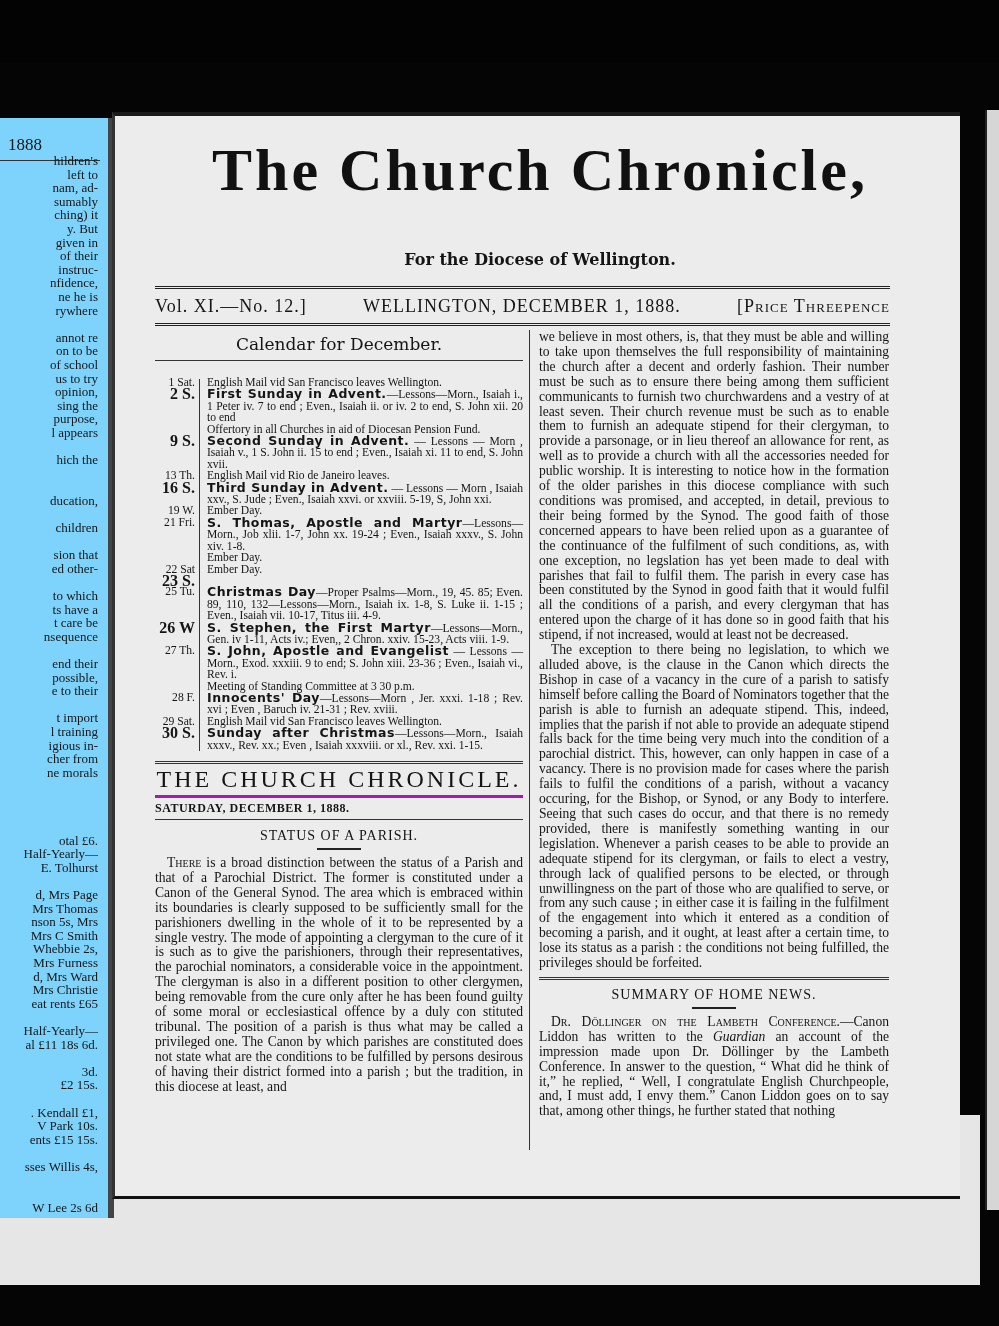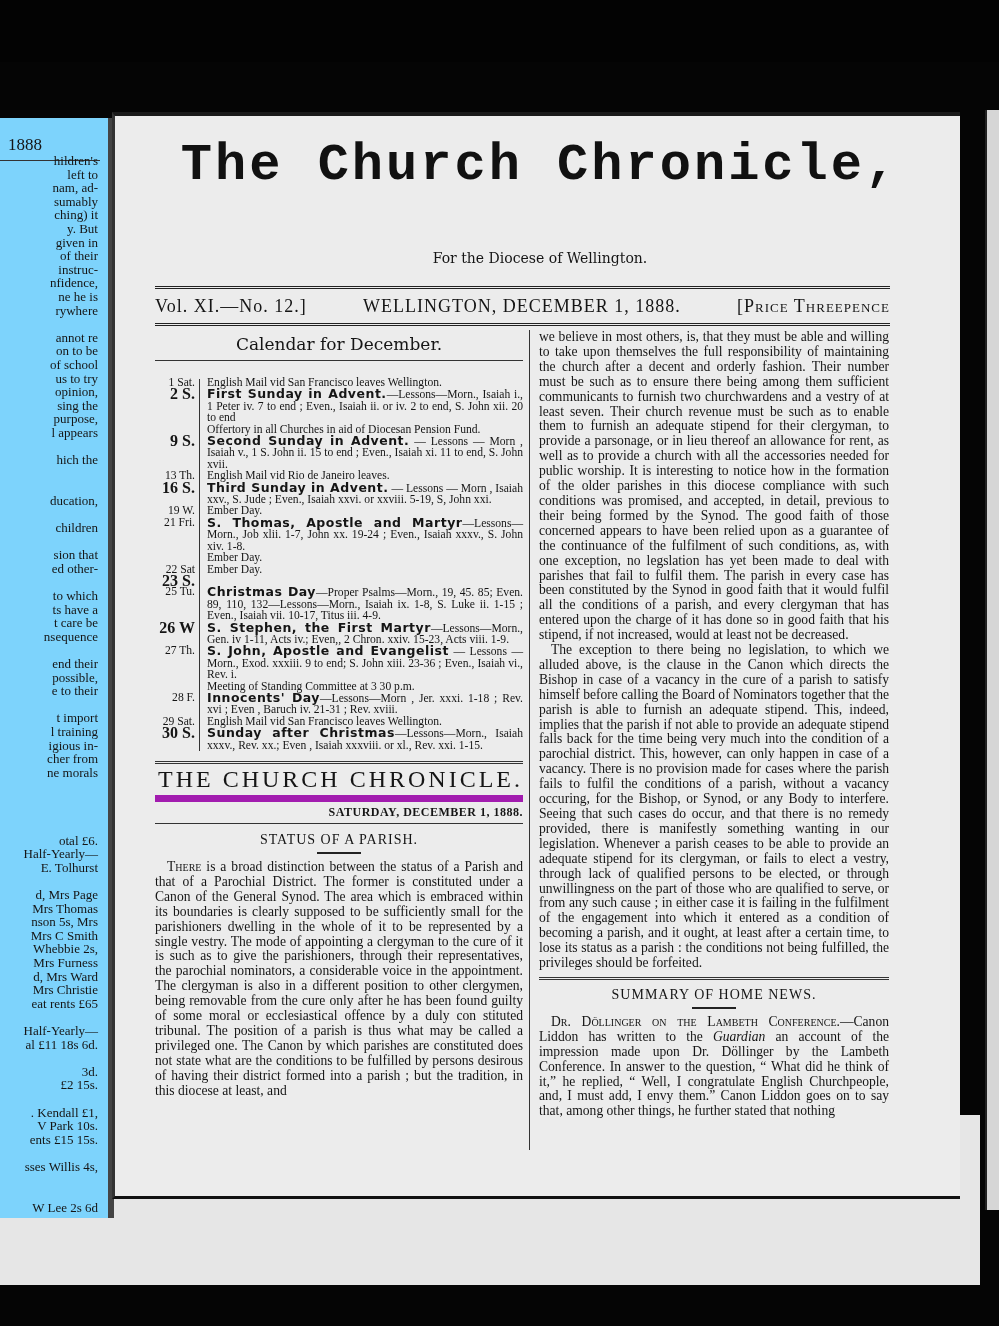--- a/index.html
+++ b/index.html
@@ -6,37 +6,37 @@
   body { width:999px; height:1326px; background:#050505; position:relative; overflow:hidden; font-family:"Liberation Serif", serif; color:#151515; }
   .black-top { position:absolute; left:0; top:0; width:999px; height:62px; background:#030303; }
   .black-bottom { position:absolute; left:0; top:1285px; width:999px; height:41px; background:#050505; }
   .right-strip { position:absolute; left:985px; top:110px; width:14px; height:1100px; background:#d6d6d6; border-left:2px solid #222; }
   .left-page { position:absolute; left:0; top:118px; width:108px; height:1100px; background:#7dd3fc; border-right:6px solid #444; overflow:hidden; font-size:13px; line-height:13.6px; }
   .left-page .lp-year { position:absolute; left:8px; top:20px; font-size:17px; }
   .left-page .lp-rule { position:absolute; left:0; top:42px; width:100px; border-top:1px solid #333; }
   .lp-lines { position:absolute; right:10px; top:36px; text-align:right; white-space:nowrap; }
   .lp-lines div { height:13.6px; }
   .main-page { position:absolute; left:112px; top:112px; width:845px; height:1080px; background:#ececec; border-top:4px solid #1a1a1a; border-bottom:3px solid #111; border-left:3px solid #333; }
-  .masthead-title { position:absolute; left:40px; top:20px; width:770px; text-align:center; font-family:Liberation Mono, monospace; font-weight:bold; font-size:52px; letter-spacing:3px; color:#111; }
-  .masthead-sub { position:absolute; left:40px; top:134px; width:770px; text-align:center; font-family:"DejaVu Serif", serif; font-weight:normal; font-size:14px; }
+  .masthead-title { position:absolute; left:40px; top:20px; width:770px; text-align:center; font-family:Liberation Serif, serif; font-weight:bold; font-size:60px; letter-spacing:3px; color:#111; }
+  .masthead-sub { position:absolute; left:40px; top:134px; width:770px; text-align:center; font-family:"DejaVu Serif", serif; font-weight:bold; font-size:16px; }
   .issue-line { position:absolute; left:40px; top:170px; width:735px; border-top:3px double #222; border-bottom:3px double #222; height:34px; font-size:18px; display:flex; justify-content:space-between; align-items:center; letter-spacing:1px; }
   .col-left { position:absolute; left:40px; top:214px; width:368px; }
   .col-divider { position:absolute; left:414px; top:214px; height:820px; border-left:1px solid #333; }
   .col-right { position:absolute; left:424px; top:214px; width:350px; font-size:13.6px; line-height:14.9px; text-align:justify; }
   .cal-title { text-align:center; font-family:"DejaVu Serif", serif; font-weight:normal; font-size:17px; padding:4px 0 6px; border-bottom:1px solid #333; }
   .cal-table { margin-top:16px; position:relative; font-size:11.6px; line-height:11.4px; }
   .cal-table::before { content:""; position:absolute; left:44px; top:2px; bottom:0; border-left:1px solid #333; }
   .cal-row { display:flex; }
   .cal-date { width:40px; text-align:right; padding-right:10px; flex:none; white-space:nowrap; }
   .cal-date.big { font-family:Liberation Serif, serif; font-weight:bold; font-size:16px; }
   .cal-text { flex:1; padding-left:2px; text-align:justify; }
   .cal-text .feast { font-family:"DejaVu Sans", sans-serif; font-weight:bold; font-size:12.5px; letter-spacing:0.5px; }
   .cal-text .rest { }
-  .cc-title { margin-top:10px; border-top:3px double #333; border-bottom:7px solid #a21caf; text-align:right; font-size:24px; letter-spacing:3px; padding:2px 0 2px; }
-  .cc-date { text-align:right; font-size:12px; letter-spacing:0.5px; padding:3px 0; border-bottom:1px solid #333; font-weight:bold; }
+  .cc-title { margin-top:10px; border-top:3px double #333; border-bottom:3px solid #a21caf; text-align:center; font-size:24px; letter-spacing:3px; padding:2px 0 2px; }
+  .cc-date { text-align:left; font-size:12px; letter-spacing:0.5px; padding:3px 0; border-bottom:1px solid #333; font-weight:bold; }
   .sec-head { text-align:center; font-size:14px; letter-spacing:1px; margin-top:8px; }
   .sec-rule { width:44px; margin:4px auto 6px; border-top:2px solid #222; }
   .body-text { font-size:13.6px; line-height:14.9px; text-align:justify; }
   .body-text p { margin:0; }
   .sc { font-variant:small-caps; }
   .indent { text-indent:12px; }
   .right-rule { border-top:3px double #333; margin:6px 0 8px; }
   .faint-bg { position:absolute; left:0; top:1115px; width:980px; height:175px; background:#e6e6e6; }
 </style>
 </head>

